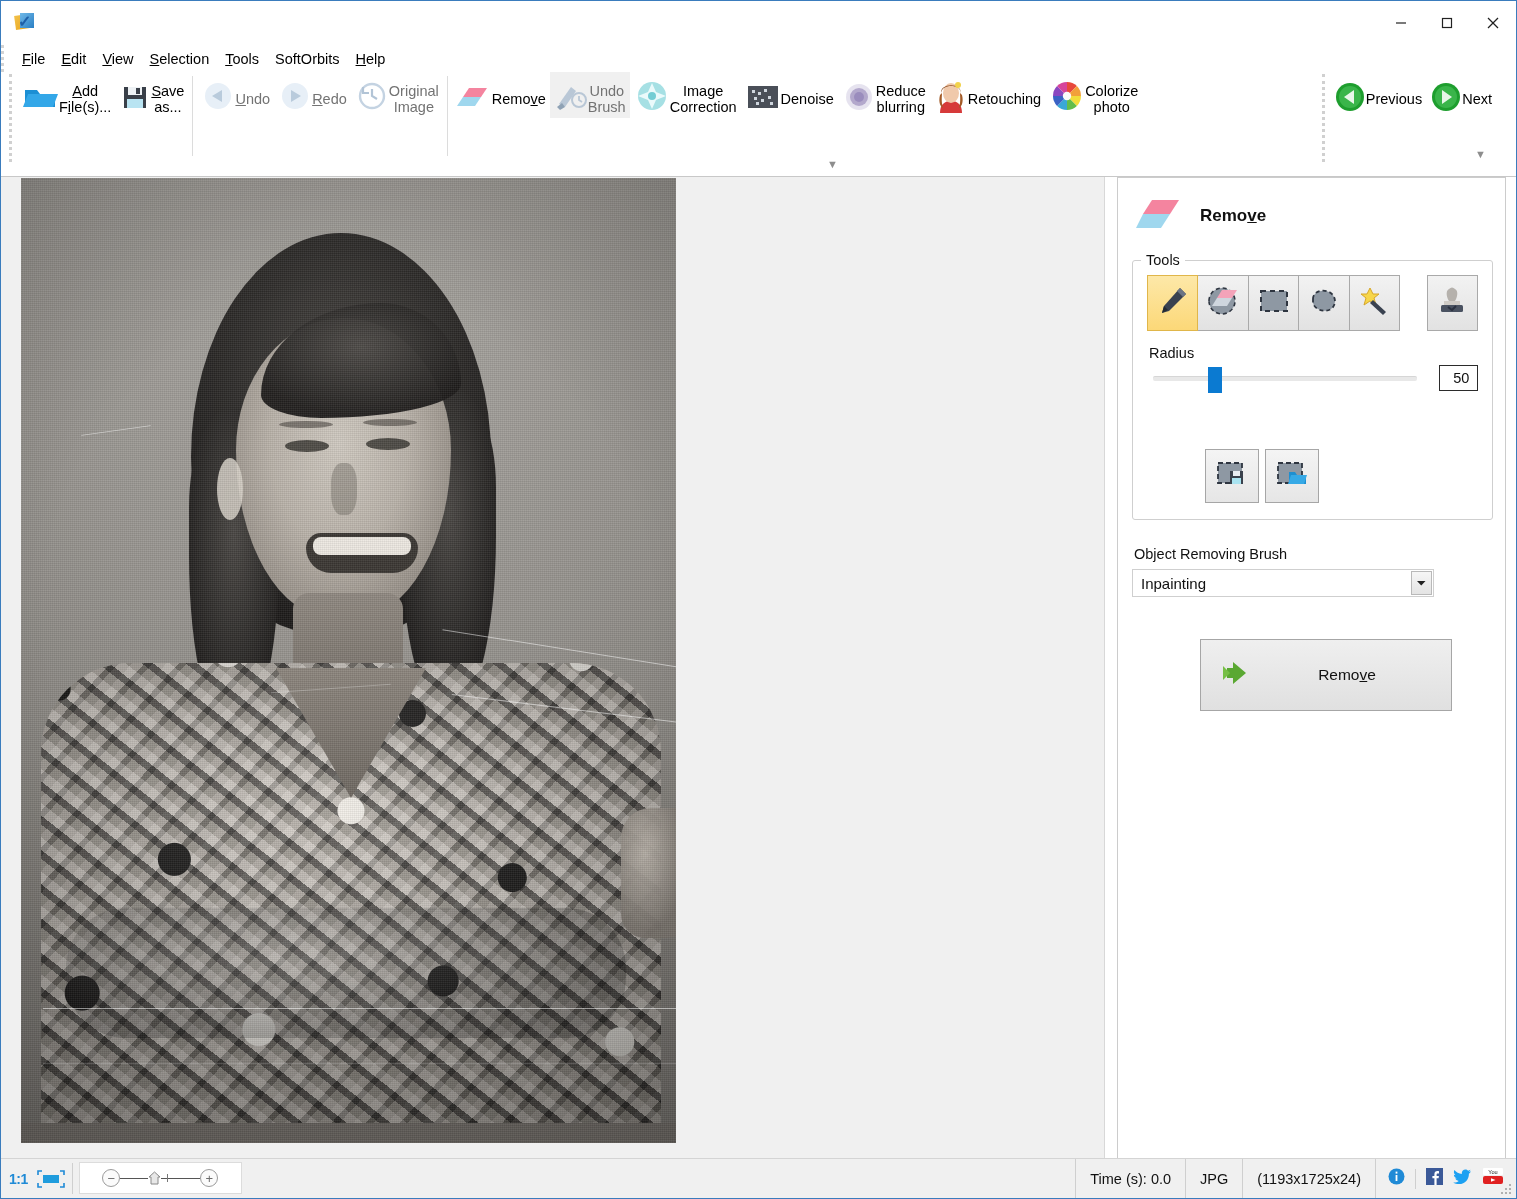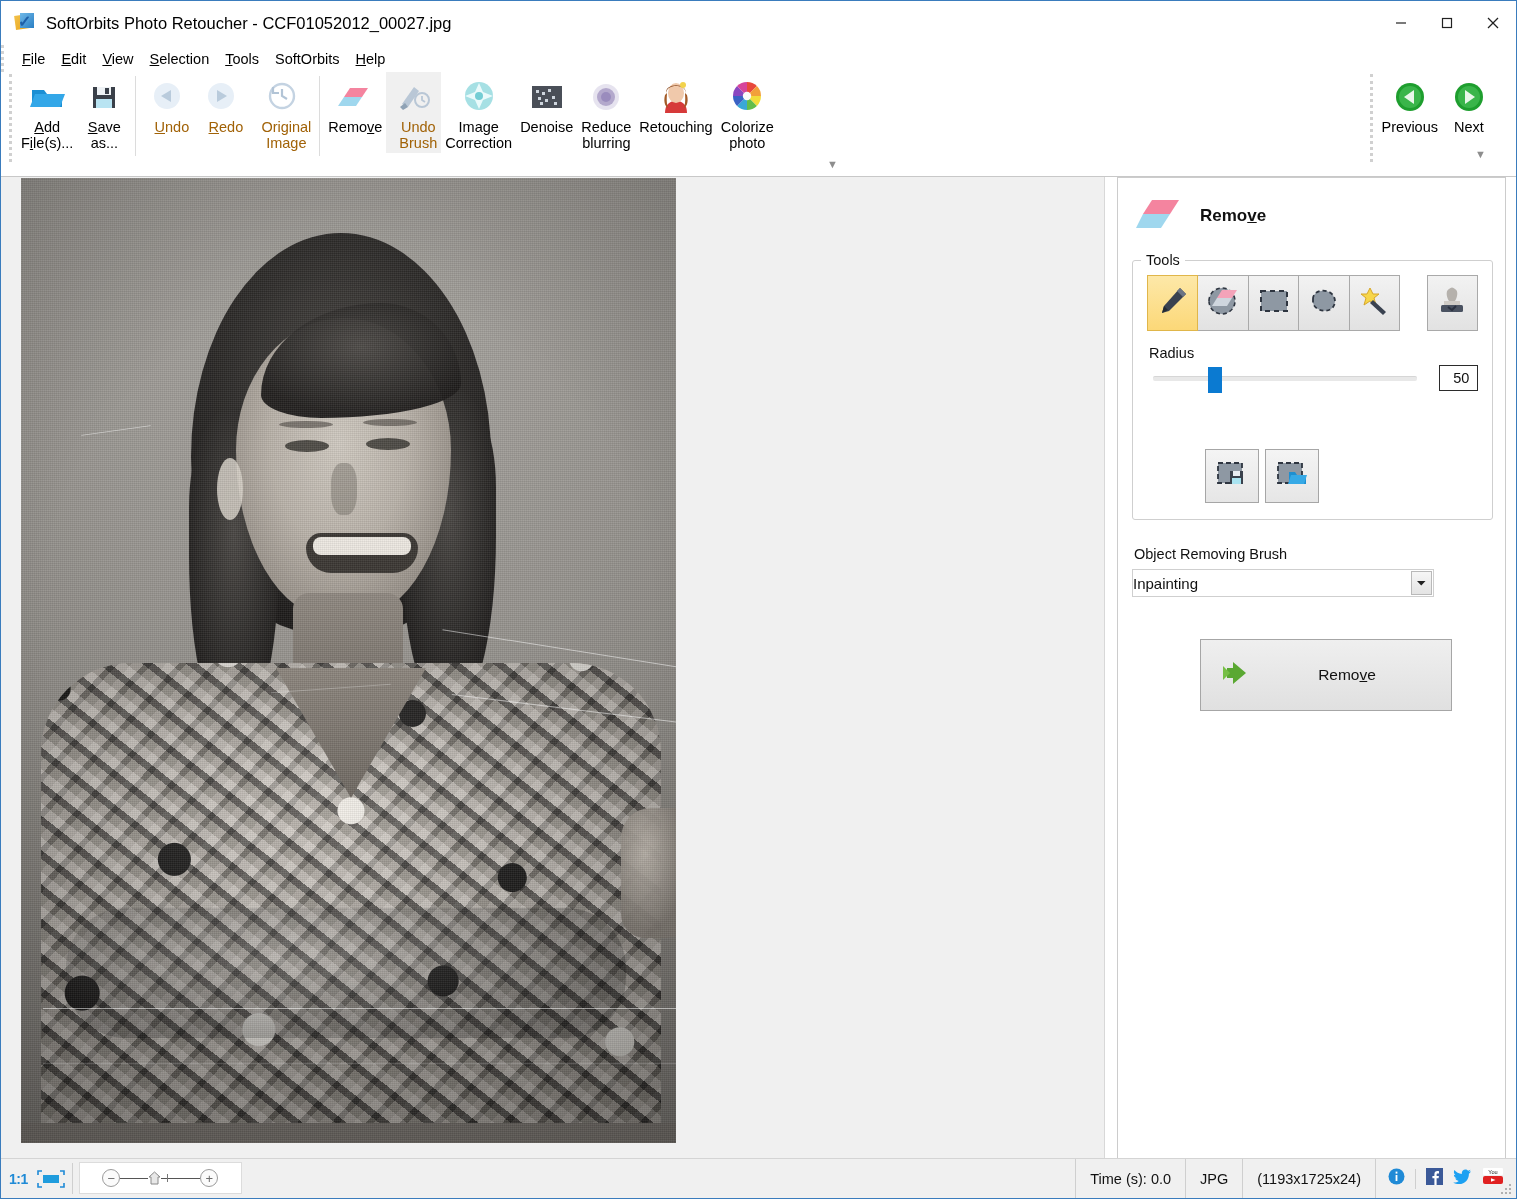--- a/index.html
+++ b/index.html
@@ -100,31 +100,31 @@
   .rib-grip {
     width: 3px; height: 88px; margin-top: 2px;
     border-left: 3px dotted #d0d0d0;
     margin-right: 5px;
   }
   .rib-group { display: flex; align-items: flex-start; height: 92px; }
   .rib-sep { width: 1px; height: 80px; background: #dcdcdc; margin: 4px 4px 0 4px; }
   .rib-btn {
     min-width: 54px;
     padding: 6px 4px 2px 4px;
-    display: flex; flex-direction: column; align-items: center;
+    display: flex; flex-direction: row; align-items: center;
     cursor: default;
     text-align: center;
   }
   .rib-btn.hl { background: #f0f0f0; }
   .rib-icon { height: 38px; display:flex; align-items:center; justify-content:center; }
   .rib-label {
     font-size: 14.5px; color: #000; line-height: 16px; margin-top: 3px;
     white-space: pre-line;
   }
-  .rib-label.dim { color: #a16207; margin-left: 9px; }
+  .rib-label.dim { color: #737373; }
   .rib-right {
     position: absolute; right: 20px; top: 0;
     display: flex; align-items: flex-start; height: 92px;
   }
   .ribbon-collapse {
     position: absolute; right: 678px; bottom: 6px;
     font-size: 11px; color: #8d8d8d;
   }
   .ribbon-collapse2 {
     position: absolute; right: 10px; bottom: 4px;
@@ -321,21 +321,21 @@
   }
   .sel-pair { margin-left: 58px; display:flex; gap: 6px; }
 
   .orm-label { font-size: 14.5px; color:#111; margin: 26px 0 7px 2px; }
   .combo {
     width: 302px; height: 28px;
     border: 1px solid #cfcfcf;
     background: #fff;
     display:flex; align-items:center;
     position: relative;
-    padding-left: 0;
+    padding-left: 8px;
     font-size: 15px; color:#111;
   }
   .combo .arrow {
     position:absolute; right: 1px; top: 1px;
     width: 21px; height: 24px;
     background: linear-gradient(180deg,#f6f6f6 0%, #e4e4e4 100%);
     border: 1px solid #b9b9b9;
     display:flex; align-items:center; justify-content:center;
   }
   .remove-btn {
@@ -392,21 +392,20 @@
 <body>
 
 <div id="app">
 
   <div class="titlebar">
     <div class="app-icon">
       <div class="sq1"></div>
         <div class="sq2"></div>
         <div class="check">✓</div>
     </div>
-    <div class="title-text">SoftOrbits Photo Retoucher - CCF01052012_00027.jpg</div>
     <div class="winbtns">
       <div class="winbtn">
         <svg width="16" height="16" viewBox="0 0 16 16">
             <line x1="3" y1="8" x2="13" y2="8" stroke="#222" stroke-width="1.2"></line>
           </svg>
       </div>
       <div class="winbtn">
         <svg width="16" height="16" viewBox="0 0 16 16">
             <rect x="3.5" y="3.5" width="9" height="9" fill="none" stroke="#222" stroke-width="1.2"></rect>
           </svg>

